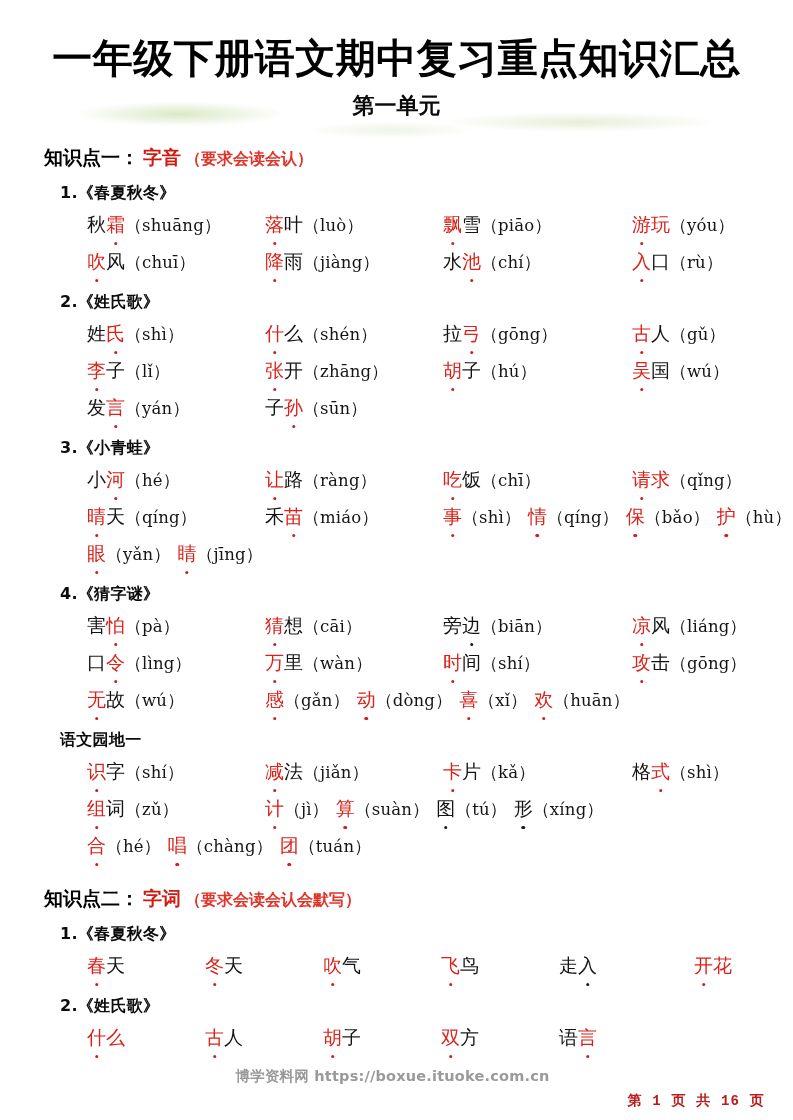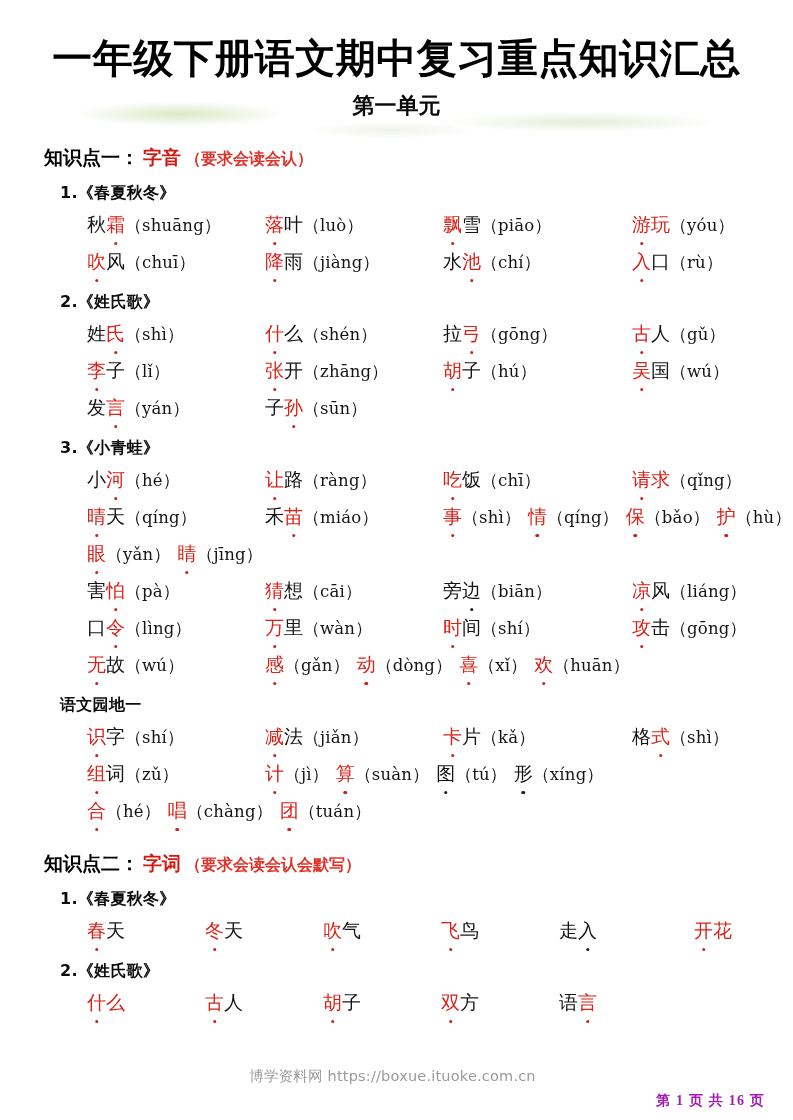--- a/index.html
+++ b/index.html
@@ -175,31 +175,32 @@
     position: absolute;
     left: 0;
     right: 8px;
     bottom: 34px;
     text-align: center;
     font-size: 14.5px;
     color: #9a9a9a;
     font-family: "DejaVu Sans", "Liberation Sans", sans-serif;
     z-index: 3;
     letter-spacing: 0.2px;
+    font-weight: bold;
   }
 
   
   .footer {
     position: absolute;
     right: 28px;
     bottom: 10px;
     font-size: 14px;
     font-weight: bold;
-    color: #a21caf;
-    font-family: Liberation Serif, serif;
+    color: #b91c1c;
+    font-family: Liberation Mono, monospace;
     letter-spacing: 1.2px;
     z-index: 3;
   }
 </style>
 </head>
 <body>
 
 <div class="page">
 
   <div class="deco-band"></div>
@@ -217,20 +218,21 @@
         <div class="row"><div class="cell c1"><span class="hz">秋</span><span class="hz r dot">霜</span><span class="paren">（</span><span class="py">shuāng</span><span class="paren">）</span></div><div class="cell c2"><span class="hz r dot">落</span><span class="hz">叶</span><span class="paren">（</span><span class="py">luò</span><span class="paren">）</span></div><div class="cell c3"><span class="hz r dot">飘</span><span class="hz">雪</span><span class="paren">（</span><span class="py">piāo</span><span class="paren">）</span></div><div class="cell c4"><span class="hz r dot">游</span><span class="hz r">玩</span><span class="paren">（</span><span class="py">yóu</span><span class="paren">）</span></div></div>
         <div class="row"><div class="cell c1"><span class="hz r dot">吹</span><span class="hz">风</span><span class="paren">（</span><span class="py">chuī</span><span class="paren">）</span></div><div class="cell c2"><span class="hz r dot">降</span><span class="hz">雨</span><span class="paren">（</span><span class="py">jiàng</span><span class="paren">）</span></div><div class="cell c3"><span class="hz">水</span><span class="hz r dot">池</span><span class="paren">（</span><span class="py">chí</span><span class="paren">）</span></div><div class="cell c4"><span class="hz r dot">入</span><span class="hz">口</span><span class="paren">（</span><span class="py">rù</span><span class="paren">）</span></div></div>
         <div class="lesson-head">2.《姓氏歌》</div>
         <div class="row"><div class="cell c1"><span class="hz">姓</span><span class="hz r dot">氏</span><span class="paren">（</span><span class="py">shì</span><span class="paren">）</span></div><div class="cell c2"><span class="hz r dot">什</span><span class="hz">么</span><span class="paren">（</span><span class="py">shén</span><span class="paren">）</span></div><div class="cell c3"><span class="hz">拉</span><span class="hz r dot">弓</span><span class="paren">（</span><span class="py">gōng</span><span class="paren">）</span></div><div class="cell c4"><span class="hz r dot">古</span><span class="hz">人</span><span class="paren">（</span><span class="py">gǔ</span><span class="paren">）</span></div></div>
         <div class="row"><div class="cell c1"><span class="hz r dot">李</span><span class="hz">子</span><span class="paren">（</span><span class="py">lǐ</span><span class="paren">）</span></div><div class="cell c2"><span class="hz r dot">张</span><span class="hz">开</span><span class="paren">（</span><span class="py">zhāng</span><span class="paren">）</span></div><div class="cell c3"><span class="hz r dot">胡</span><span class="hz">子</span><span class="paren">（</span><span class="py">hú</span><span class="paren">）</span></div><div class="cell c4"><span class="hz r dot">吴</span><span class="hz">国</span><span class="paren">（</span><span class="py">wú</span><span class="paren">）</span></div></div>
         <div class="row"><div class="cell c1"><span class="hz">发</span><span class="hz r dot">言</span><span class="paren">（</span><span class="py">yán</span><span class="paren">）</span></div><div class="cell c2"><span class="hz">子</span><span class="hz r dot">孙</span><span class="paren">（</span><span class="py">sūn</span><span class="paren">）</span></div></div>
         <div class="lesson-head">3.《小青蛙》</div>
         <div class="row"><div class="cell c1"><span class="hz">小</span><span class="hz r dot">河</span><span class="paren">（</span><span class="py">hé</span><span class="paren">）</span></div><div class="cell c2"><span class="hz r dot">让</span><span class="hz">路</span><span class="paren">（</span><span class="py">ràng</span><span class="paren">）</span></div><div class="cell c3"><span class="hz r dot">吃</span><span class="hz">饭</span><span class="paren">（</span><span class="py">chī</span><span class="paren">）</span></div><div class="cell c4"><span class="hz r dot">请</span><span class="hz r">求</span><span class="paren">（</span><span class="py">qǐng</span><span class="paren">）</span></div></div>
         <div class="row"><div class="cell c1"><span class="hz r dot">晴</span><span class="hz">天</span><span class="paren">（</span><span class="py">qíng</span><span class="paren">）</span></div><div class="cell c2"><span class="hz">禾</span><span class="hz r dot">苗</span><span class="paren">（</span><span class="py">miáo</span><span class="paren">）</span></div><div class="cell cwide"><span class="hz r dot">事</span><span class="paren">（</span><span class="py">shì</span><span class="paren">）</span><span class="gap-l"></span><span class="hz r dot">情</span><span class="paren">（</span><span class="py">qíng</span><span class="paren">）</span><span class="gap-l"></span><span class="hz r dot">保</span><span class="paren">（</span><span class="py">bǎo</span><span class="paren">）</span><span class="gap-l"></span><span class="hz r dot">护</span><span class="paren">（</span><span class="py">hù</span><span class="paren">）</span></div></div>
         <div class="row"><div class="cell cwide"><span class="hz r dot">眼</span><span class="paren">（</span><span class="py">yǎn</span><span class="paren">）</span><span class="gap-l"></span><span class="hz r dot">睛</span><span class="paren">（</span><span class="py">jīng</span><span class="paren">）</span></div></div>
+        <div class="lesson-head">4.《猜字谜》</div>
         <div class="row"><div class="cell c1"><span class="hz">害</span><span class="hz r dot">怕</span><span class="paren">（</span><span class="py">pà</span><span class="paren">）</span></div><div class="cell c2"><span class="hz r dot">猜</span><span class="hz">想</span><span class="paren">（</span><span class="py">cāi</span><span class="paren">）</span></div><div class="cell c3"><span class="hz">旁</span><span class="hz dot blk">边</span><span class="paren">（</span><span class="py">biān</span><span class="paren">）</span></div><div class="cell c4"><span class="hz r dot">凉</span><span class="hz">风</span><span class="paren">（</span><span class="py">liáng</span><span class="paren">）</span></div></div>
         <div class="row"><div class="cell c1"><span class="hz">口</span><span class="hz r dot">令</span><span class="paren">（</span><span class="py">lìng</span><span class="paren">）</span></div><div class="cell c2"><span class="hz r dot">万</span><span class="hz">里</span><span class="paren">（</span><span class="py">wàn</span><span class="paren">）</span></div><div class="cell c3"><span class="hz r dot">时</span><span class="hz">间</span><span class="paren">（</span><span class="py">shí</span><span class="paren">）</span></div><div class="cell c4"><span class="hz r dot">攻</span><span class="hz">击</span><span class="paren">（</span><span class="py">gōng</span><span class="paren">）</span></div></div>
         <div class="row"><div class="cell c1"><span class="hz r dot">无</span><span class="hz">故</span><span class="paren">（</span><span class="py">wú</span><span class="paren">）</span></div><div class="cell cwide"><span class="hz r dot">感</span><span class="paren">（</span><span class="py">gǎn</span><span class="paren">）</span><span class="gap-l"></span><span class="hz r dot">动</span><span class="paren">（</span><span class="py">dòng</span><span class="paren">）</span><span class="gap-l"></span><span class="hz r dot">喜</span><span class="paren">（</span><span class="py">xǐ</span><span class="paren">）</span><span class="gap-l"></span><span class="hz r dot">欢</span><span class="paren">（</span><span class="py">huān</span><span class="paren">）</span></div></div>
         <div class="lesson-head">语文园地一</div>
         <div class="row"><div class="cell c1"><span class="hz r dot">识</span><span class="hz">字</span><span class="paren">（</span><span class="py">shí</span><span class="paren">）</span></div><div class="cell c2"><span class="hz r dot">减</span><span class="hz">法</span><span class="paren">（</span><span class="py">jiǎn</span><span class="paren">）</span></div><div class="cell c3"><span class="hz r dot">卡</span><span class="hz">片</span><span class="paren">（</span><span class="py">kǎ</span><span class="paren">）</span></div><div class="cell c4"><span class="hz">格</span><span class="hz r dot">式</span><span class="paren">（</span><span class="py">shì</span><span class="paren">）</span></div></div>
         <div class="row"><div class="cell c1"><span class="hz r dot">组</span><span class="hz">词</span><span class="paren">（</span><span class="py">zǔ</span><span class="paren">）</span></div><div class="cell cwide"><span class="hz r dot">计</span><span class="paren">（</span><span class="py">jì</span><span class="paren">）</span><span class="gap-l"></span><span class="hz r dot">算</span><span class="paren">（</span><span class="py">suàn</span><span class="paren">）</span><span class="gap-l"></span><span class="hz dot blk">图</span><span class="paren">（</span><span class="py">tú</span><span class="paren">）</span><span class="gap-l"></span><span class="hz dot blk">形</span><span class="paren">（</span><span class="py">xíng</span><span class="paren">）</span></div></div>
         <div class="row"><div class="cell cwide"><span class="hz r dot">合</span><span class="paren">（</span><span class="py">hé</span><span class="paren">）</span><span class="gap-l"></span><span class="hz r dot">唱</span><span class="paren">（</span><span class="py">chàng</span><span class="paren">）</span><span class="gap-l"></span><span class="hz r dot">团</span><span class="paren">（</span><span class="py">tuán</span><span class="paren">）</span></div></div>
       </div>
 
     <div class="kp-head" style="margin-top:20px;">

